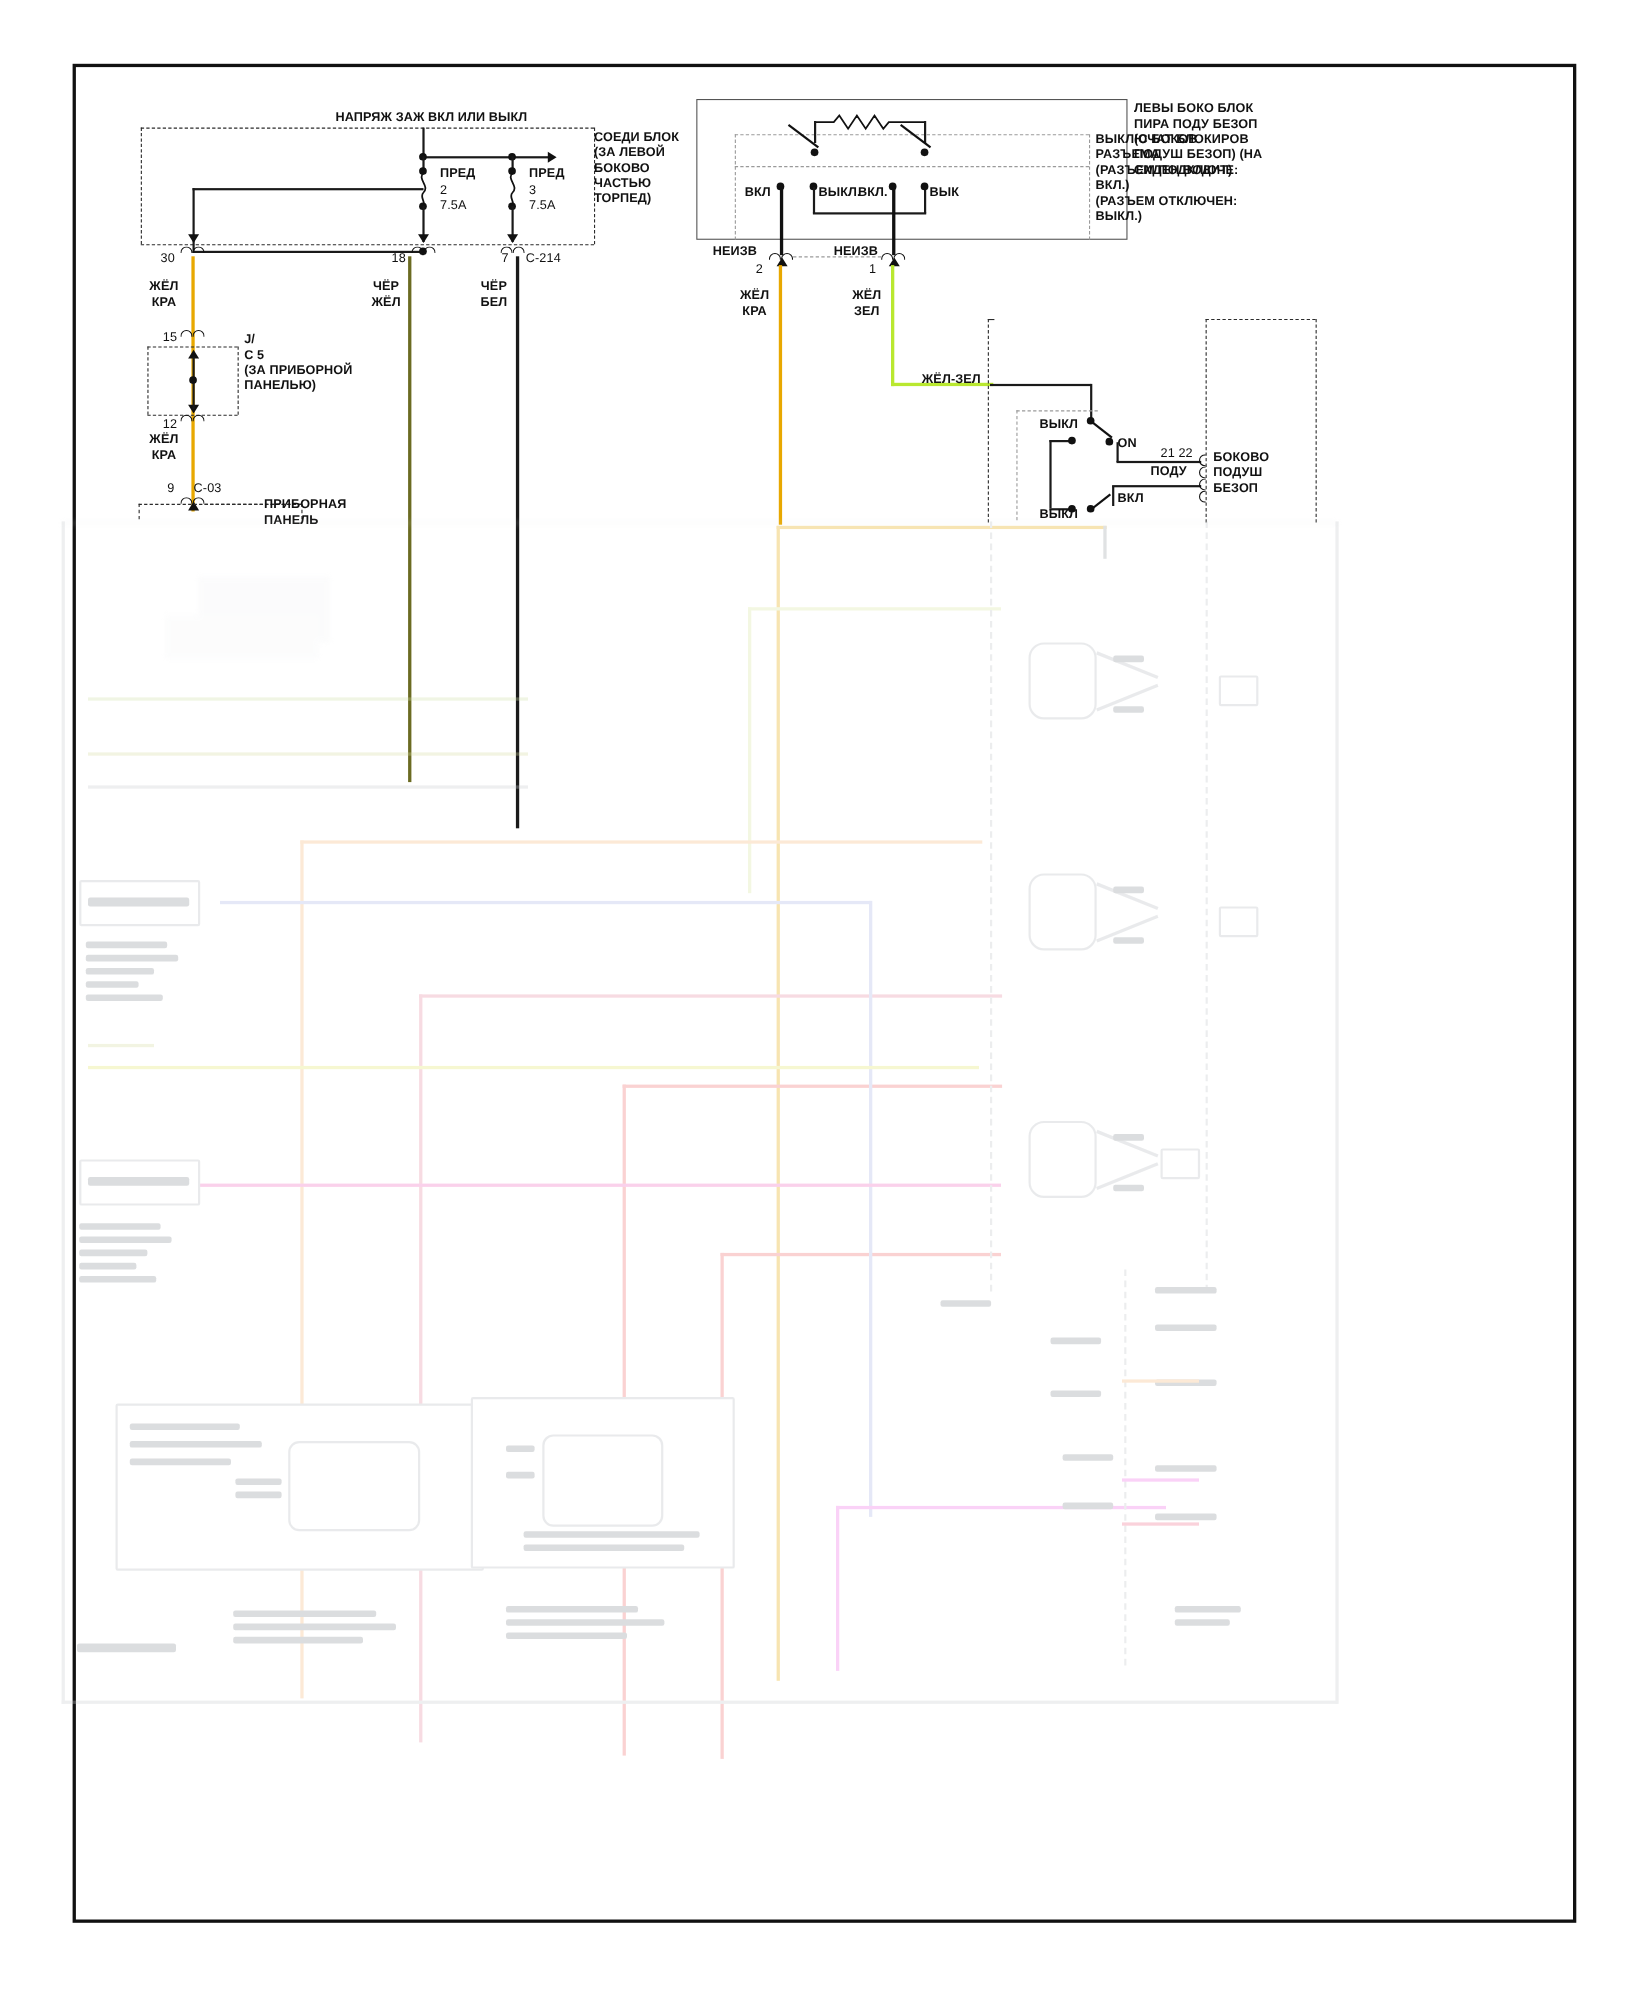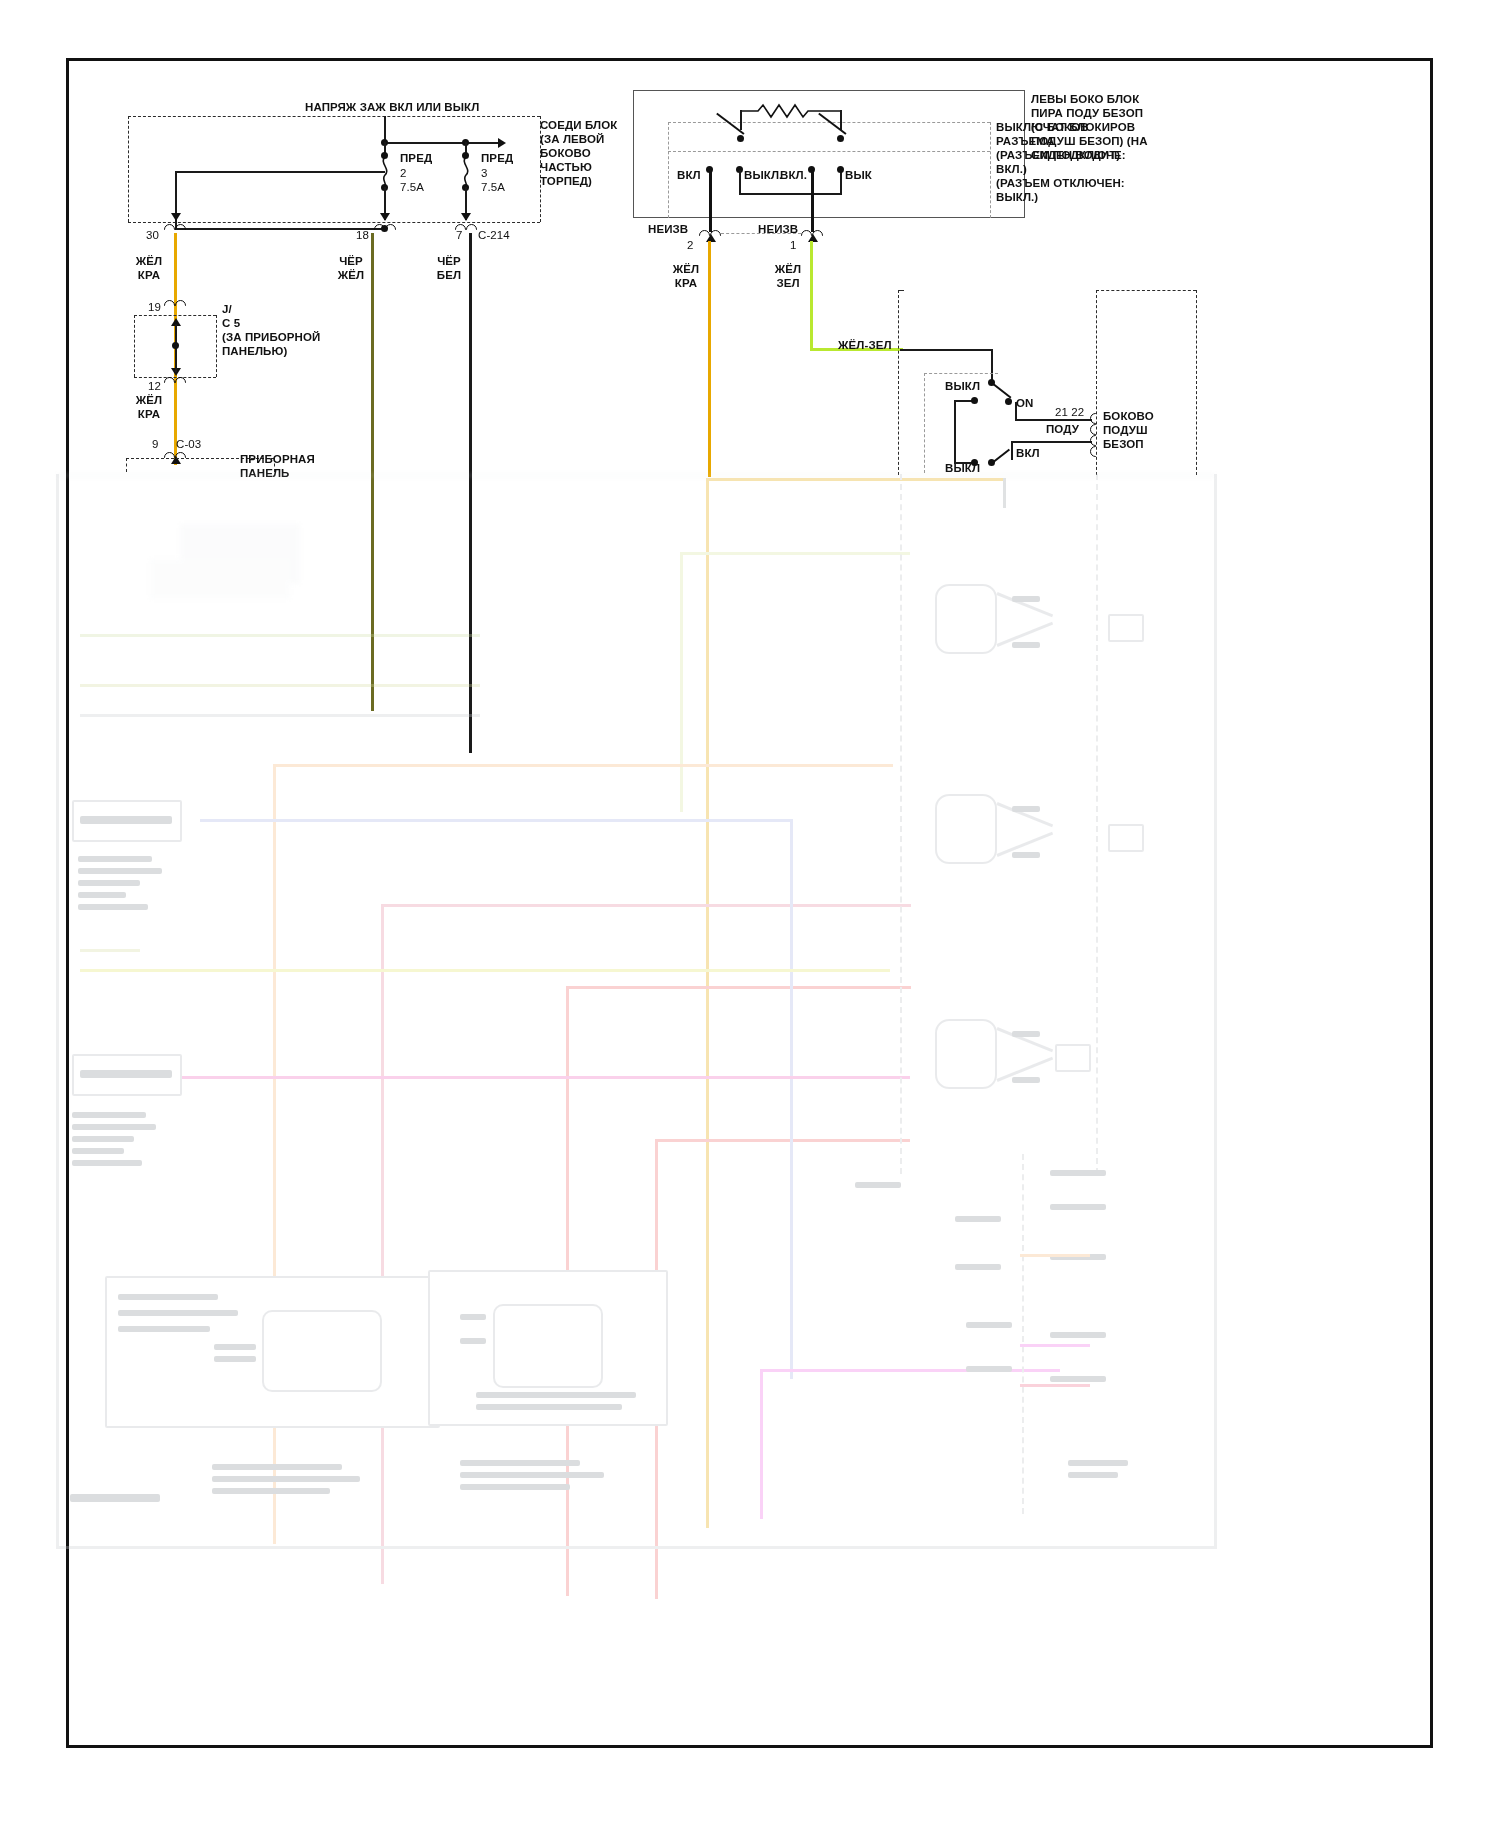--- a/index.html
+++ b/index.html
@@ -137,21 +137,21 @@
   <div class="wire v" style="left:469px;top:233px;height:520px;background:#1a1a1a;"></div>
 
   <div class="lbl c b" style="left:128px;top:254px;width:42px;">ЖЁЛ
 КРА</div>
   <div class="lbl c b" style="left:330px;top:254px;width:42px;">ЧЁР
 ЖЁЛ</div>
   <div class="lbl c b" style="left:428px;top:254px;width:42px;">ЧЁР
 БЕЛ</div>
 
   <div class="cup" style="left:164px;top:300px;"></div>
-  <div class="lbl" style="left:148px;top:300px;">19</div>
+  <div class="lbl" style="left:148px;top:300px;">15</div>
   <div class="dh" style="left:134px;top:315px;width:82px;"></div>
   <div class="dv" style="left:134px;top:315px;height:62px;"></div>
   <div class="dv" style="left:216px;top:315px;height:62px;"></div>
   <div class="dh" style="left:134px;top:377px;width:82px;"></div>
   <div class="arrow-u" style="left:171px;top:318px;"></div>
   <div class="arrow-d" style="left:171px;top:368px;"></div>
   <div class="vl" style="left:175px;top:324px;height:48px;"></div>
   <div class="dot" style="left:172px;top:342px;"></div>
   <div class="cup" style="left:164px;top:377px;"></div>
   <div class="lbl" style="left:148px;top:379px;">12</div>

